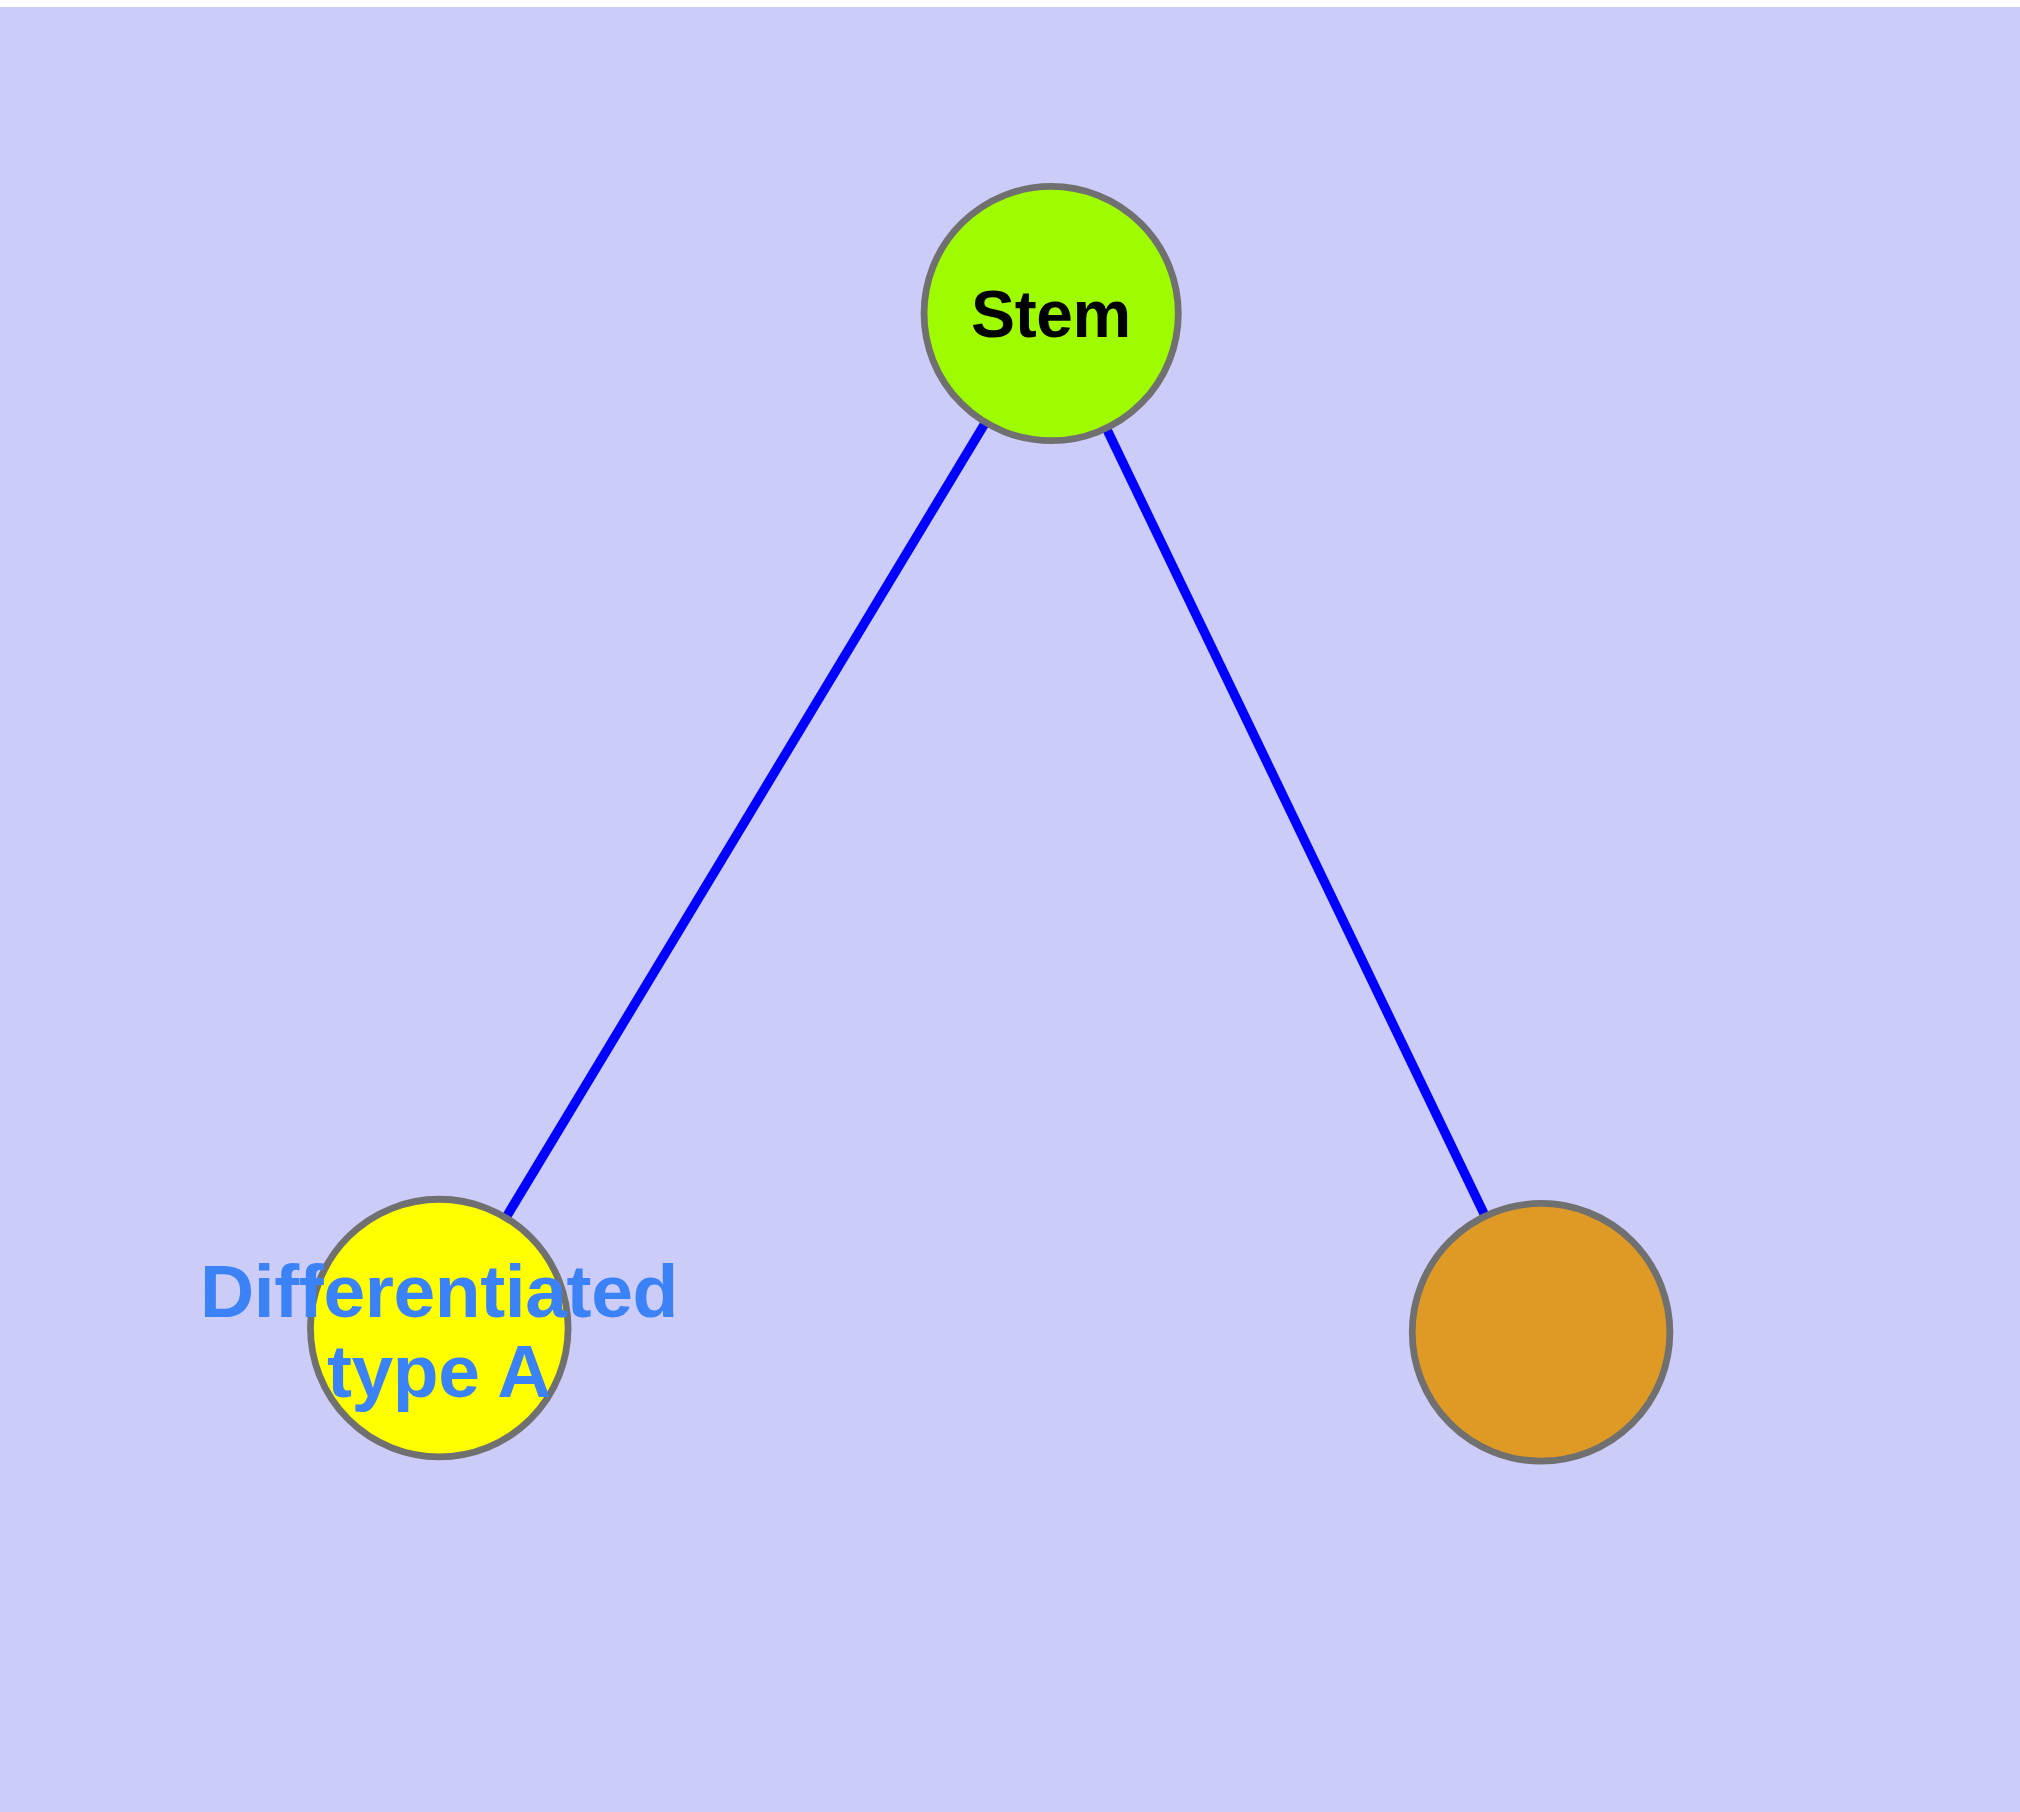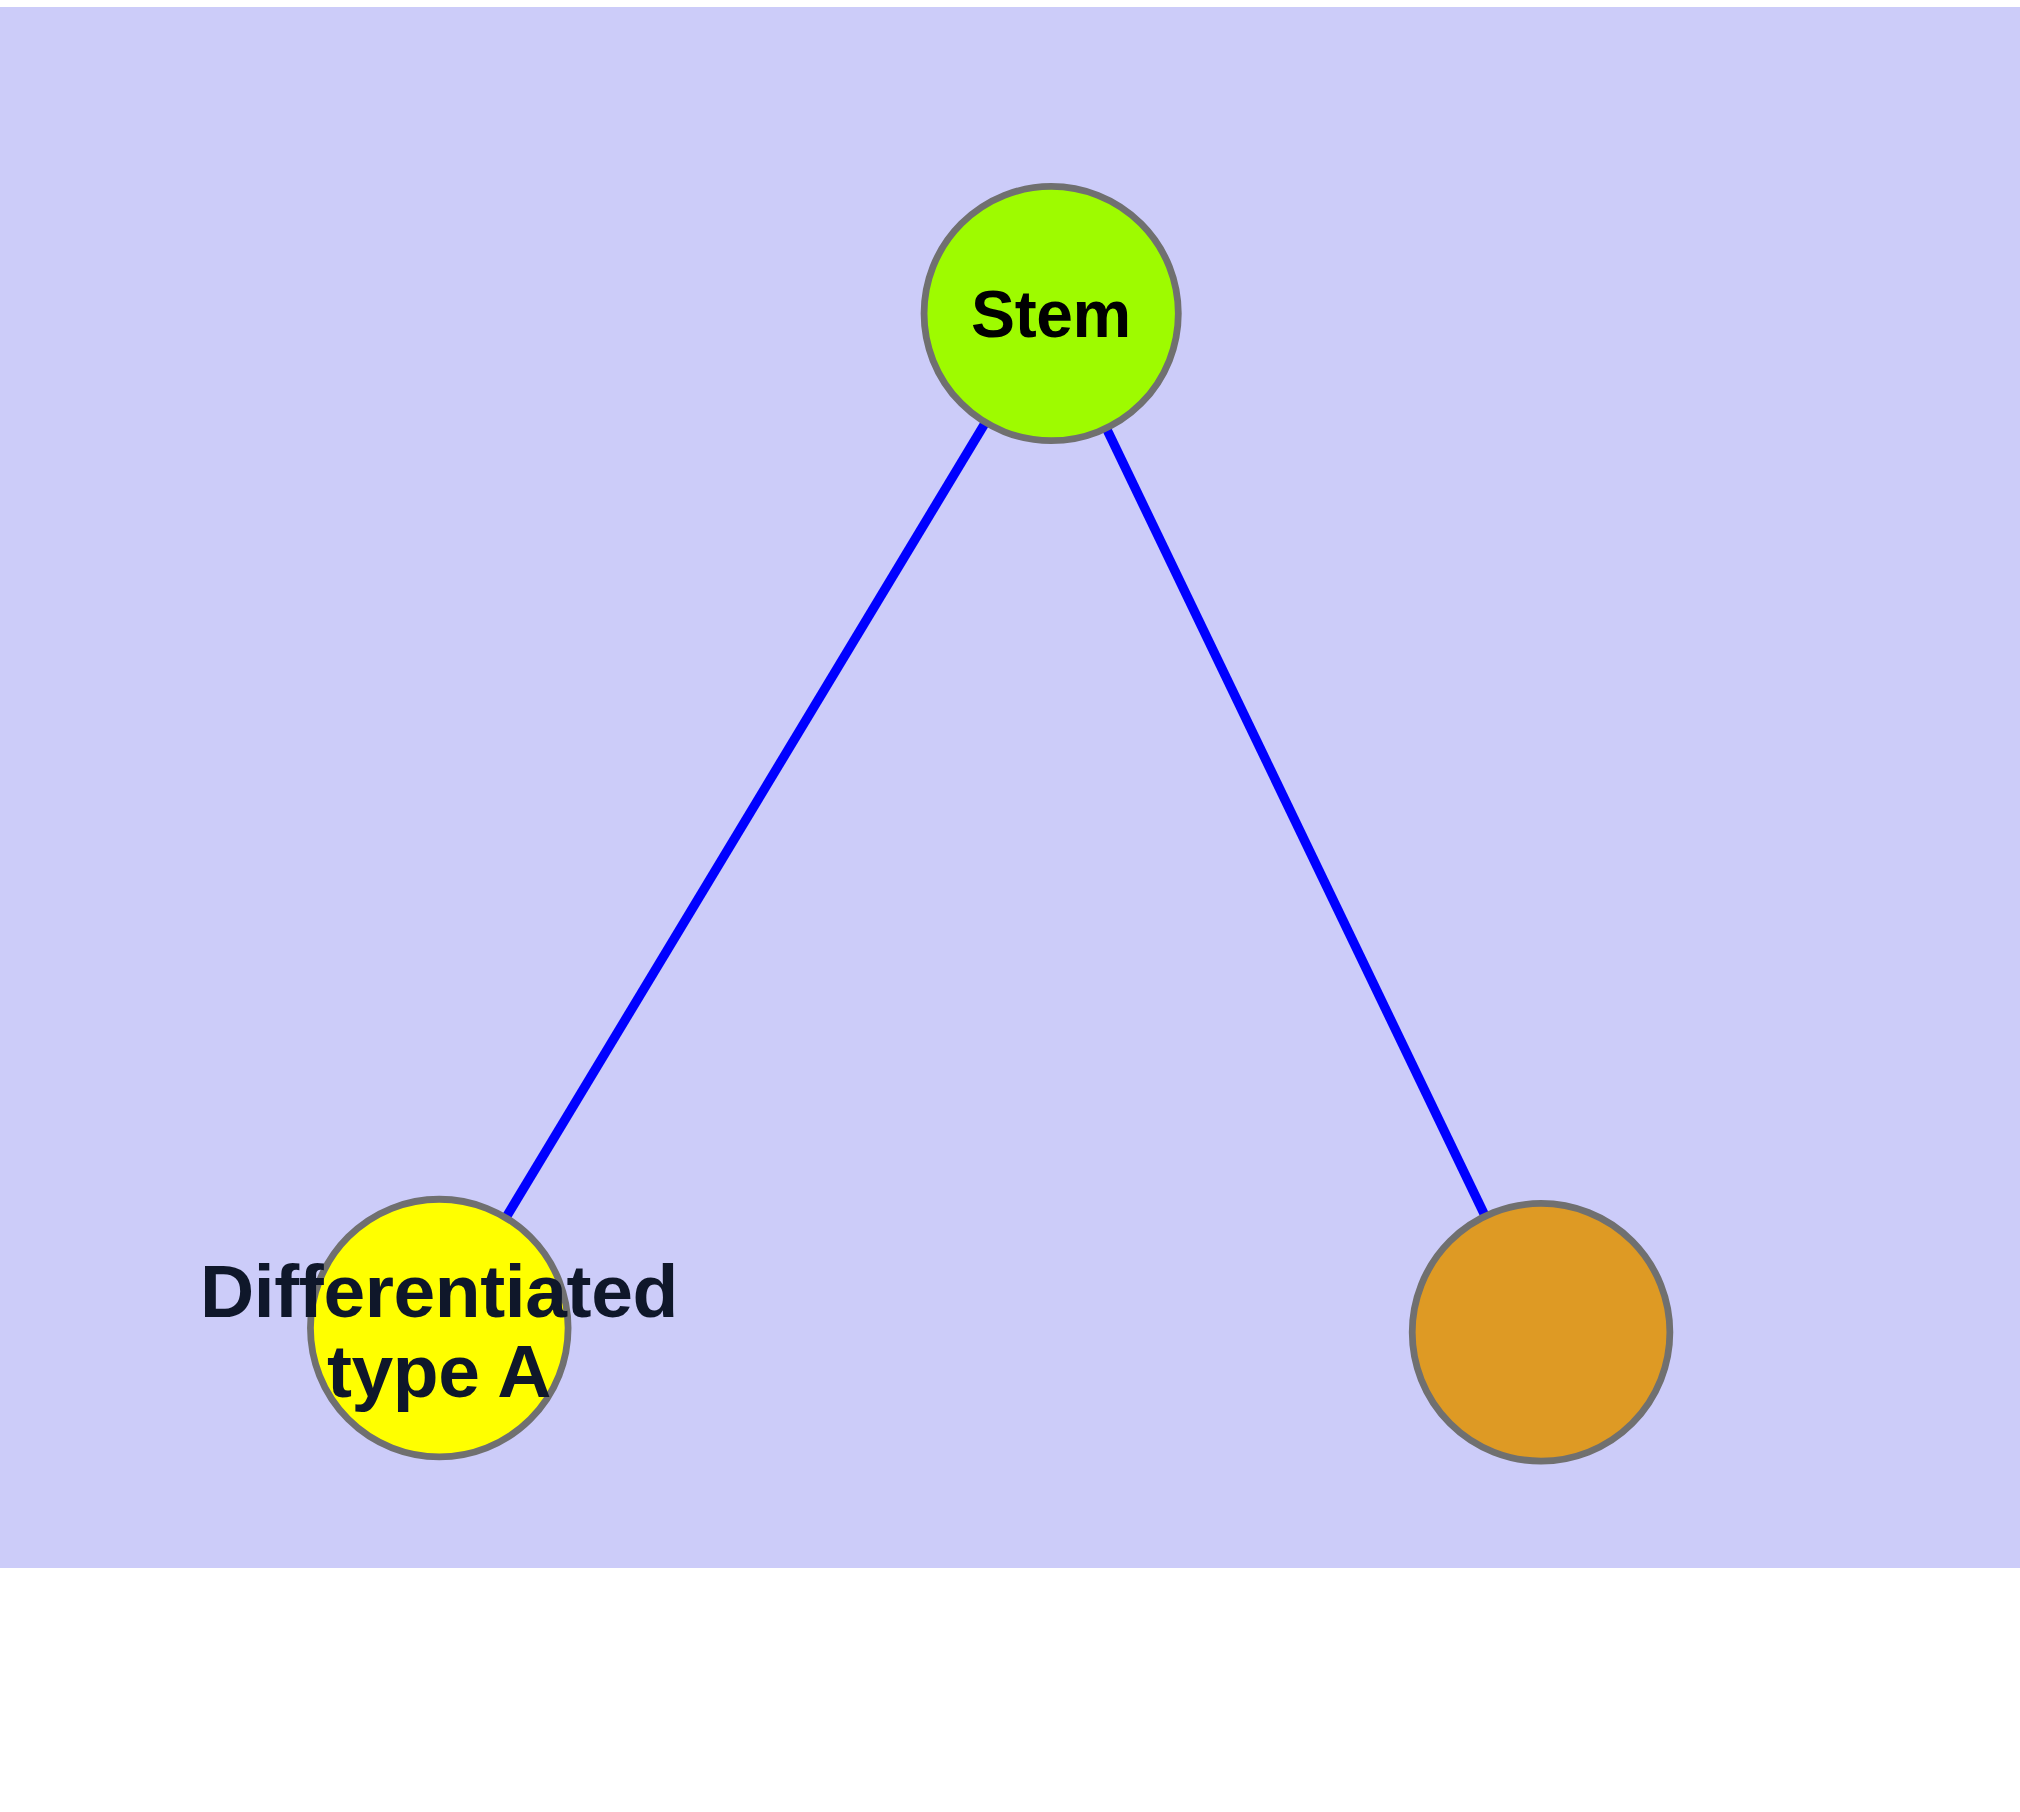--- a/index.html
+++ b/index.html
@@ -54,38 +54,38 @@
   }
   #label-diff-b {
     font-size: 75px;
     left: 1541px;
     top: 1334px;
   }
 </style>
 </head>
 <body>
 
-<div id="canvas" style="width: 2021px; height: 1568px; background: rgb(255, 255, 255);">
+<div id="canvas" style="width: 2021px; height: 1812px; background: rgb(255, 255, 255);">
 
   <div id="plot-bg" style="background: rgb(204, 204, 249); width: 2021px;"></div>
 
   <svg id="graph-svg" viewBox="0 0 2384 2138" xmlns="http://www.w3.org/2000/svg">
 
     <g>
       <line x1="1240" y1="370" x2="518" y2="1567" stroke="#0000ff" stroke-width="11" stroke-linecap="butt"></line>
       <line x1="1240" y1="370" x2="1818" y2="1572" stroke="#0000ff" stroke-width="11" stroke-linecap="butt"></line>
     </g>
 
     <g>
       <circle cx="518" cy="1567" r="152" fill="#ffff00" stroke="#707070" stroke-width="8"></circle>
       <circle cx="1818" cy="1572" r="152" fill="#de9a24" stroke="#707070" stroke-width="8"></circle>
       <circle cx="1240" cy="370" r="150" fill="#9efb00" stroke="#707070" stroke-width="8"></circle>
     </g>
   </svg>
 
   <div class="node-label" id="label-stem" style="color: rgb(0, 0, 0);">Stem</div>
 
-  <div class="node-label" id="label-diff-a" style="color: #0f172a;"><span>Differentiated</span>
+  <div class="node-label" id="label-diff-a" style="color: #3b82f6;"><span>Differentiated</span>
 <span>type A</span></div>
 
 
 </div>
 
 
 </body></html>

